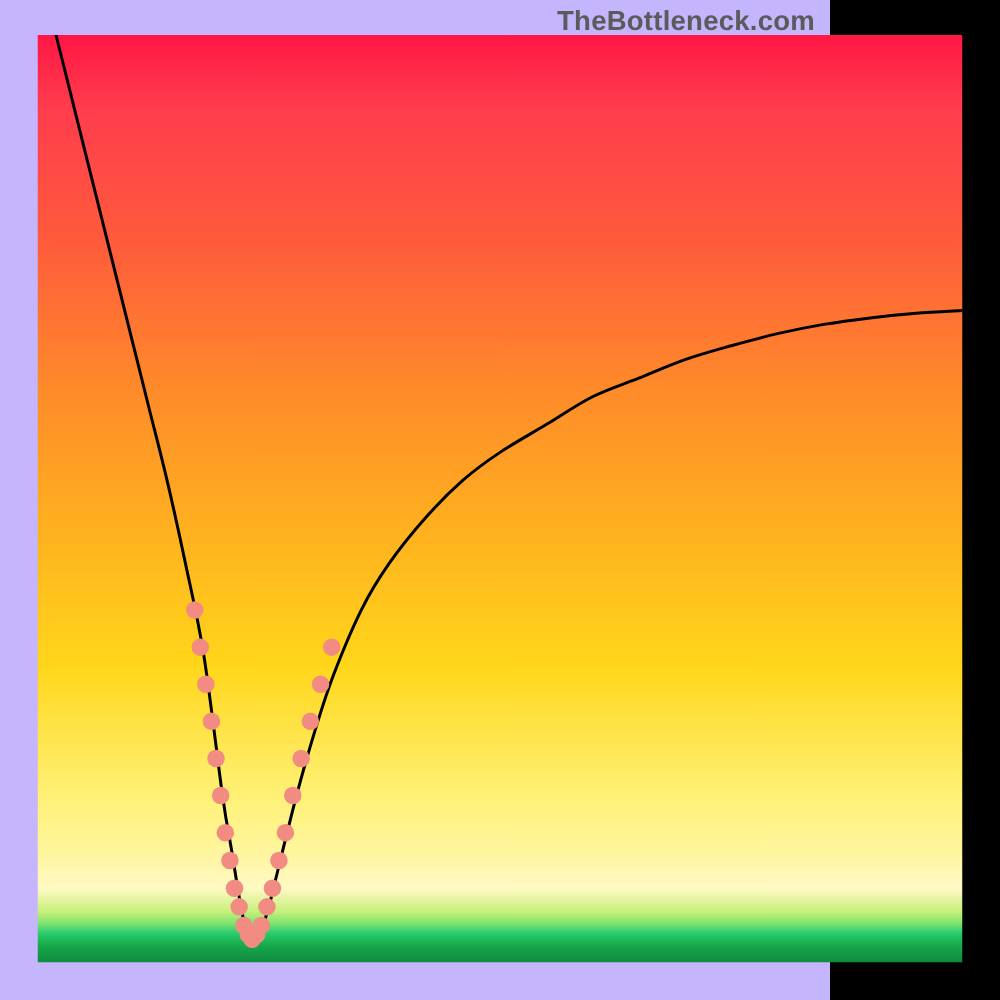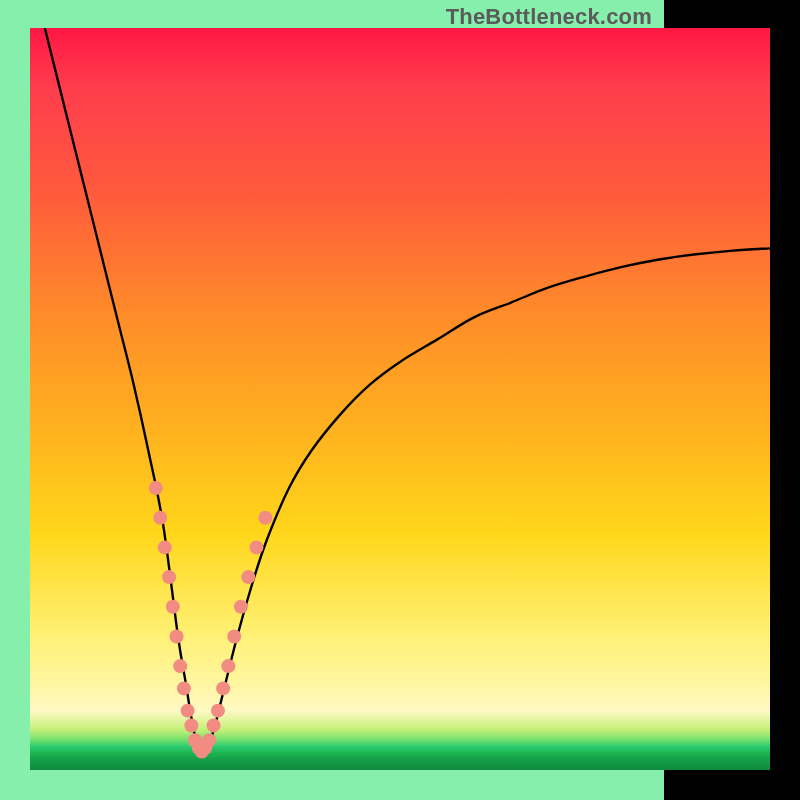--- a/index.html
+++ b/index.html
@@ -9,21 +9,21 @@
     height: 800px;
     overflow: hidden;
     background: #000;
     font-family: Arial, Helvetica, sans-serif;
   }
   .frame {
     position: absolute;
     top: 0; left: 0;
     width: 664px;
     height: 800px;
-    background: #86efac;
+    background: #c4b5fd;
   }
   .plot-area {
     position: absolute;
     
     left: 30px;
     top: 28px;
     width: 740px;   
     height: 742px;  
     overflow: hidden;
   }

